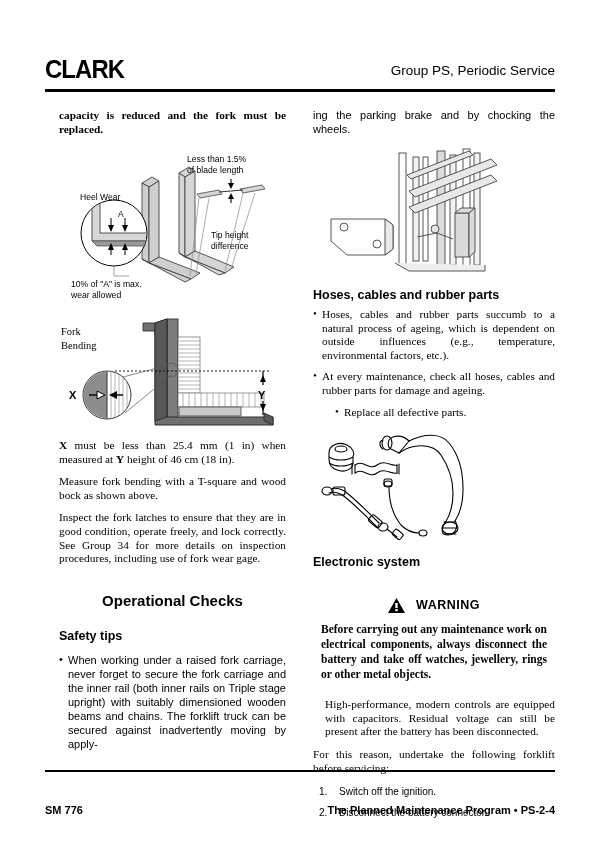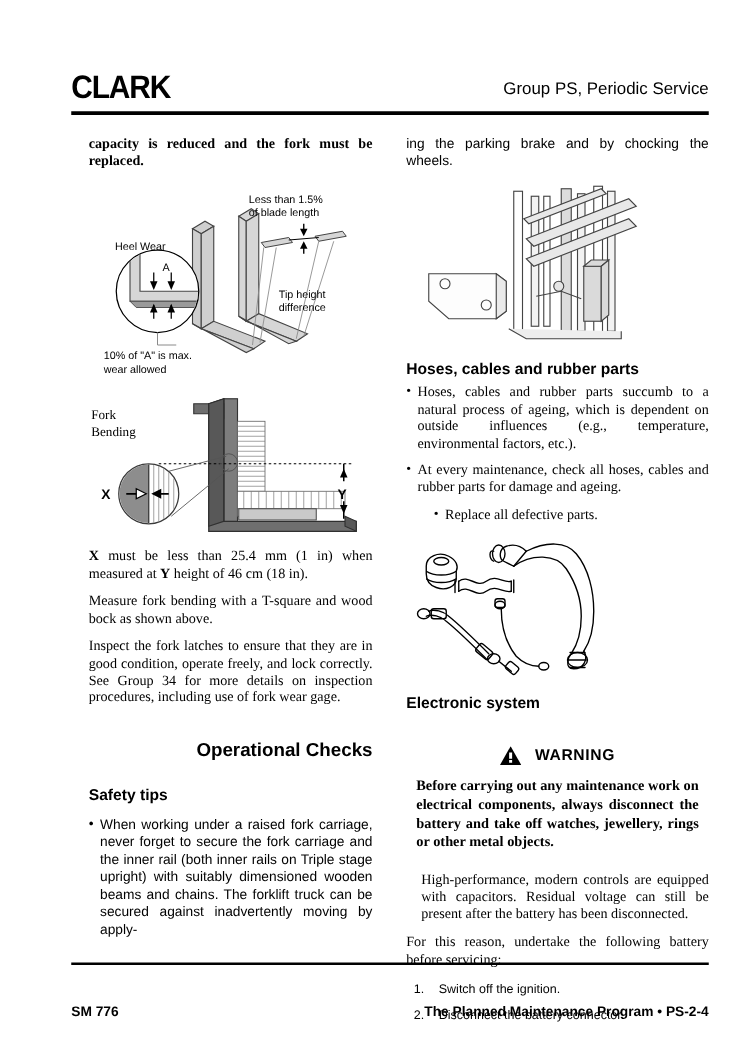--- a/index.html
+++ b/index.html
@@ -1,20 +1,20 @@
 <!DOCTYPE html>
 <html><head>
 <meta charset="utf-8">
 <style>
   html,body{margin:0;padding:0;background:#ffffff;}
   body{
     width:600px;height:849px;position:relative;overflow:hidden;
     font-family:"Liberation Serif",serif;color:#000;
   }
-  .page{position:absolute;left:12px;top:0;width:500px;height:849px;}
+  .page{position:absolute;left:0;top:0;width:500px;height:849px;}
 
   
   .header{position:absolute;left:45px;top:55px;width:510px;height:36px;}
   .logo{
     position:absolute;left:0;top:0;
     font-family:"Liberation Sans",sans-serif;
     font-weight:bold;font-size:26px;letter-spacing:-1px;
     transform:scaleX(0.92);transform-origin:left top;
     line-height:28px;
   }
@@ -35,21 +35,21 @@
   .col-left{position:absolute;left:59px;top:108px;width:227px;}
   .col-right{position:absolute;left:313px;top:108px;width:242px;}
 
   .serif{font-family:"Liberation Serif",serif;font-size:11.3px;line-height:13.6px;text-align:justify;}
   .sans{font-family:"Liberation Sans",sans-serif;font-size:11px;line-height:14px;text-align:justify;}
   .bold-serif{font-family:"Liberation Serif",serif;font-weight:bold;font-size:11.3px;line-height:14px;text-align:justify;}
   p{margin:0 0 9px 0;}
 
   h2.section{
     font-family:"Liberation Sans",sans-serif;font-weight:bold;
-    font-size:15px;text-align:right;margin:0;padding:0;
+    font-size:15px;text-align:center;margin:0;padding:0;
   }
   h3.sub{
     font-family:"Liberation Sans",sans-serif;font-weight:bold;
     font-size:12.5px;margin:0;padding:0;
   }
 
   ul.bul{margin:0;padding:0;list-style:none;}
   ul.bul > li{
     position:relative;padding-left:9px;margin-bottom:8px;
     text-align:justify;
@@ -405,21 +405,21 @@
             <rect x="7.3" y="5" width="2.4" height="5" fill="#fff"></rect>
             <rect x="7.3" y="11" width="2.4" height="2.2" fill="#fff"></rect>
           </svg>
         </span>
         <span class="warn-label">WARNING</span>
       </div>
     </div>
     <p class="warn-body">Before carrying out any maintenance work on electrical components, always disconnect the battery and take off watches, jewellery, rings or other metal objects.</p>
 
     <p class="serif" style="margin-top:16px;margin-left:12px;">High-performance, modern controls are equipped with capacitors. Residual voltage can still be present after the battery has been disconnected.</p>
-    <p class="serif">For this reason, undertake the following battery before servicing:</p>
+    <p class="serif">For this reason, undertake the following forklift before servicing:</p>
 
     <ol class="num" style="margin-top:10px;">
       <li>Switch off the ignition.</li>
       <li>Disconnect the battery connector.</li>
     </ol>
   </div>
 
   <div class="footer-rule"></div>
   <div class="footer">
     <div class="footer-left">SM 776</div>

